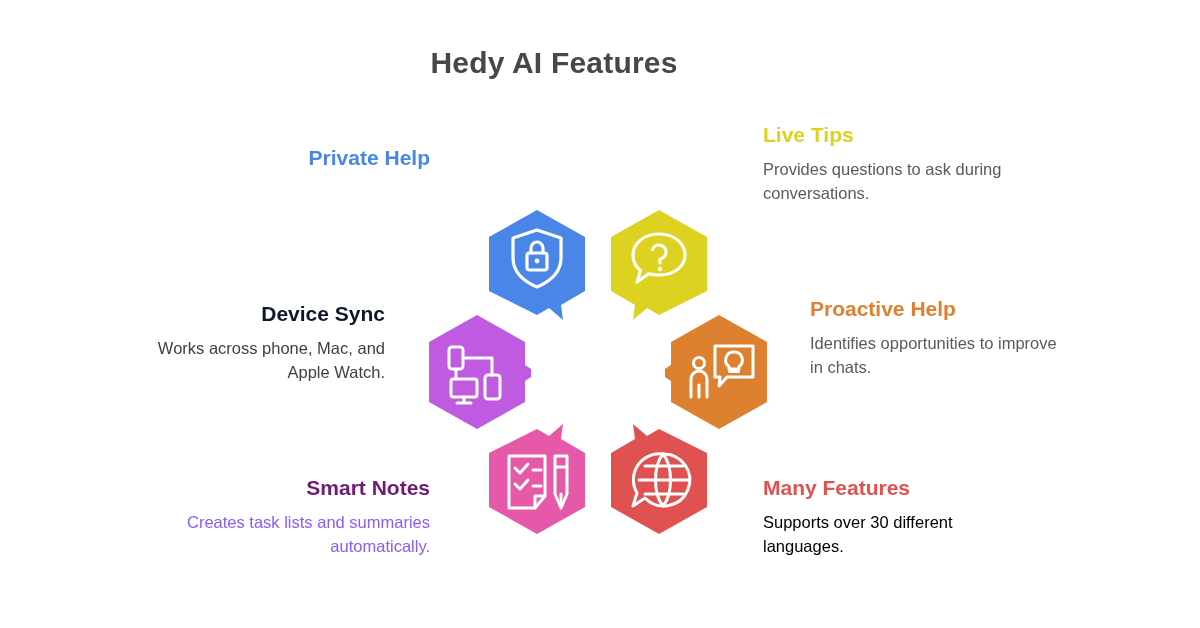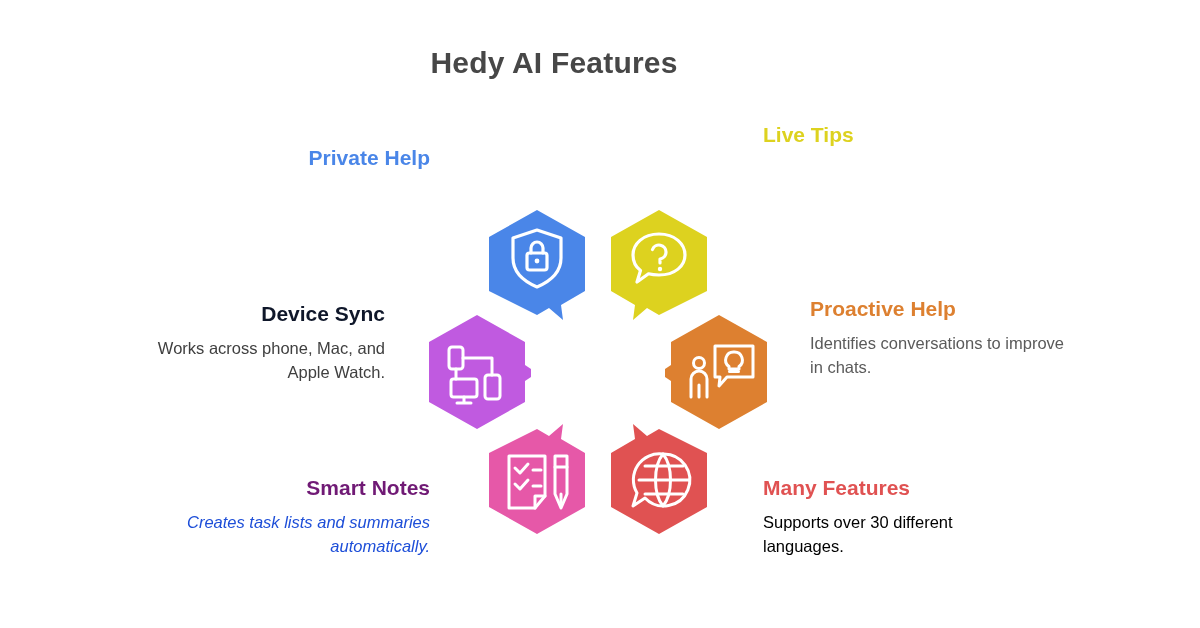--- a/index.html
+++ b/index.html
@@ -83,35 +83,36 @@
 <body style="background: rgb(255, 255, 255);">
 
 <div id="page-title" style="color: rgb(71, 71, 71);">Hedy AI Features</div>
 
 <div class="feature-text align-right" id="ft-private-data">
   <p class="f-title" style="color: rgb(74, 134, 232);">Private Help</p>
 </div>
 
 <div class="feature-text align-left" id="ft-live-tips">
   <p class="f-title" style="color: rgb(221, 210, 31);">Live Tips</p>
+  <p class="f-desc" style="color: rgb(90, 90, 90);">Provides questions to ask during conversations.</p>
 </div>
 
 <div class="feature-text align-right" id="ft-device-sync">
   <p class="f-title" style="color: #0f172a;">Device Sync</p>
   <p class="f-desc" style="color: #404040;">Works across phone, Mac, and Apple Watch.</p>
 </div>
 
 <div class="feature-text align-left" id="ft-proactive-help">
   <p class="f-title" style="color: rgb(221, 128, 48);">Proactive Help</p>
-  <p class="f-desc" style="color: rgb(90, 90, 90);">Identifies conversations to improve in chats.</p>
+  <p class="f-desc" style="color: rgb(90, 90, 90);">Identifies opportunities to improve in chats.</p>
 </div>
 
 <div class="feature-text align-right" id="ft-smart-notes">
   <p class="f-title" style="color: #701a75;">Smart Notes</p>
-  <p class="f-desc" style="color: #1d4ed8; font-style: italic;">Creates task lists and summaries automatically.</p>
+  <p class="f-desc" style="color: #8b5cf6;">Creates task lists and summaries automatically.</p>
 </div>
 
 <div class="feature-text align-left" id="ft-many-languages">
   <p class="f-title" style="color: rgb(224, 82, 82);">Many Features</p>
   <p class="f-desc" style="color: #000000;">Supports over 30 different languages.</p>
 </div>
 
 <div id="hex-cluster">
 
   <div class="hex" id="hex-private-data">

